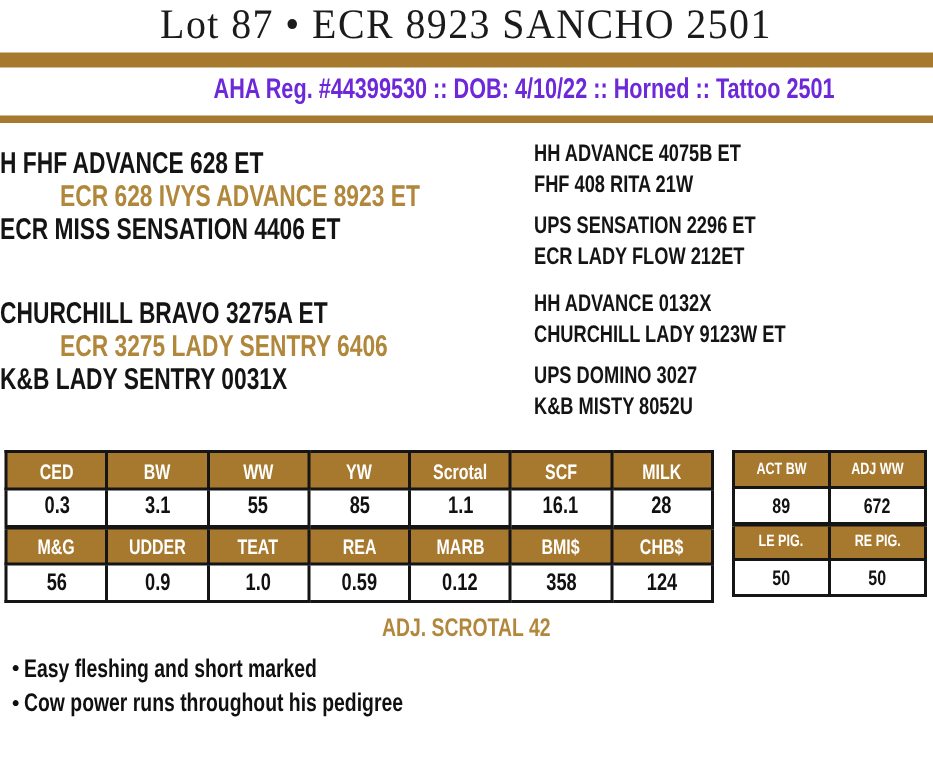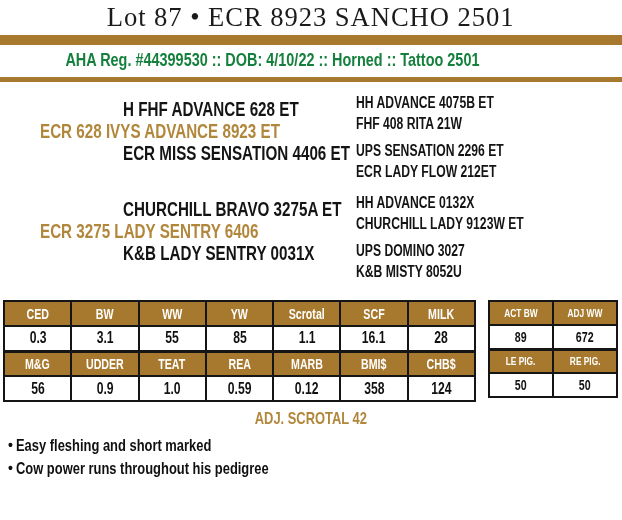--- a/index.html
+++ b/index.html
@@ -22,30 +22,30 @@
   .sqt { display:inline-block; transform:scaleX(0.95); transform-origin:50% 50%; white-space:nowrap; letter-spacing:1px; }
 
   .title {
     text-align:center; font-family:"Liberation Serif", serif;
     font-size:28px; line-height:34px; color:#1b1b1b;
   }
   .bar { width:622px; background:var(--gold-bar); }
   .bar-thick { height:10px; margin-top:1px; }
   .bar-thin  { height:5px;  margin-top:7px; }
   .reg {
-    text-align:left; font-weight:bold; font-size:19px; line-height:20px;
-    margin-top:5px; color:#15803d;
+    text-align:right; font-weight:bold; font-size:19px; line-height:20px;
+    margin-top:5px; color:#6d28d9;
   }
 
   .pedigree { margin-top:16px; }
   .ped-group { display:flex; }
   .ped-group + .ped-group { margin-top:16px; }
   .ped-left { width:356px; font-weight:bold; font-size:20px; }
   .ped-line { line-height:22px; }
-  .ped-line.anc { padding-left:123px; }
+  .ped-line.anc { }
   .ped-line.parent { padding-left:40px; color:var(--gold-text); }
   .ped-right { margin-top:-6px; font-weight:bold; font-size:16px; }
   .ped-rline { line-height:21px; }
   .ped-pair + .ped-pair { margin-top:6px; }
 
   .tables { display:flex; justify-content:space-between; margin:18px 4px 0 3px;border-radius:31px; }
   table { border-collapse:collapse; table-layout:fixed; }
   .epd-table { width:473px; }
   .measure-table { width:130px; align-self:flex-start; }
   td {

